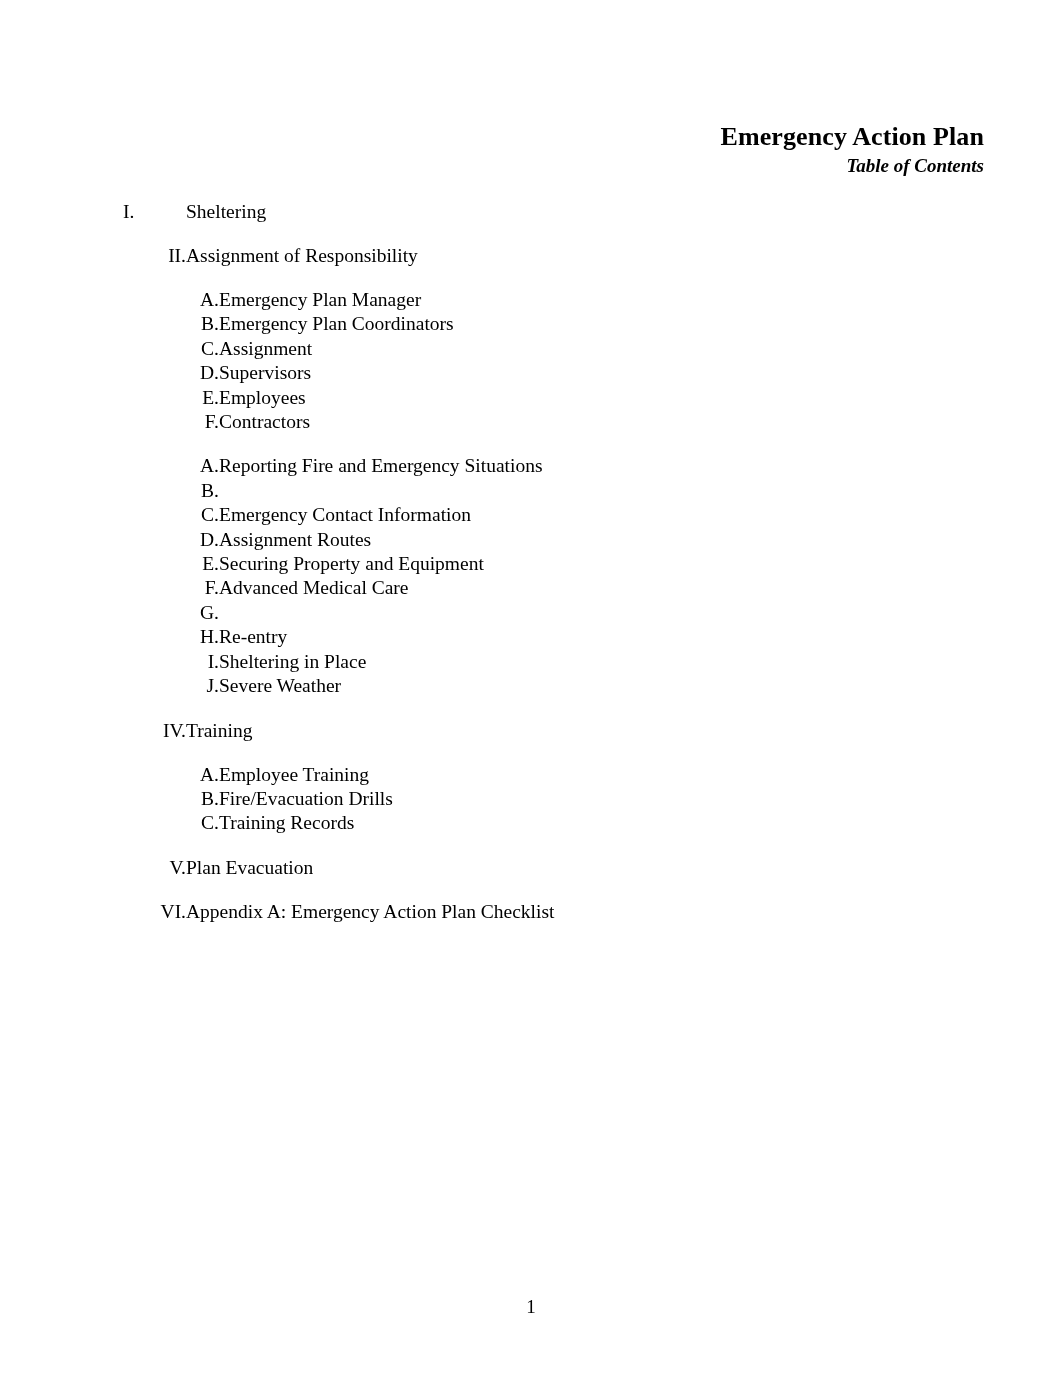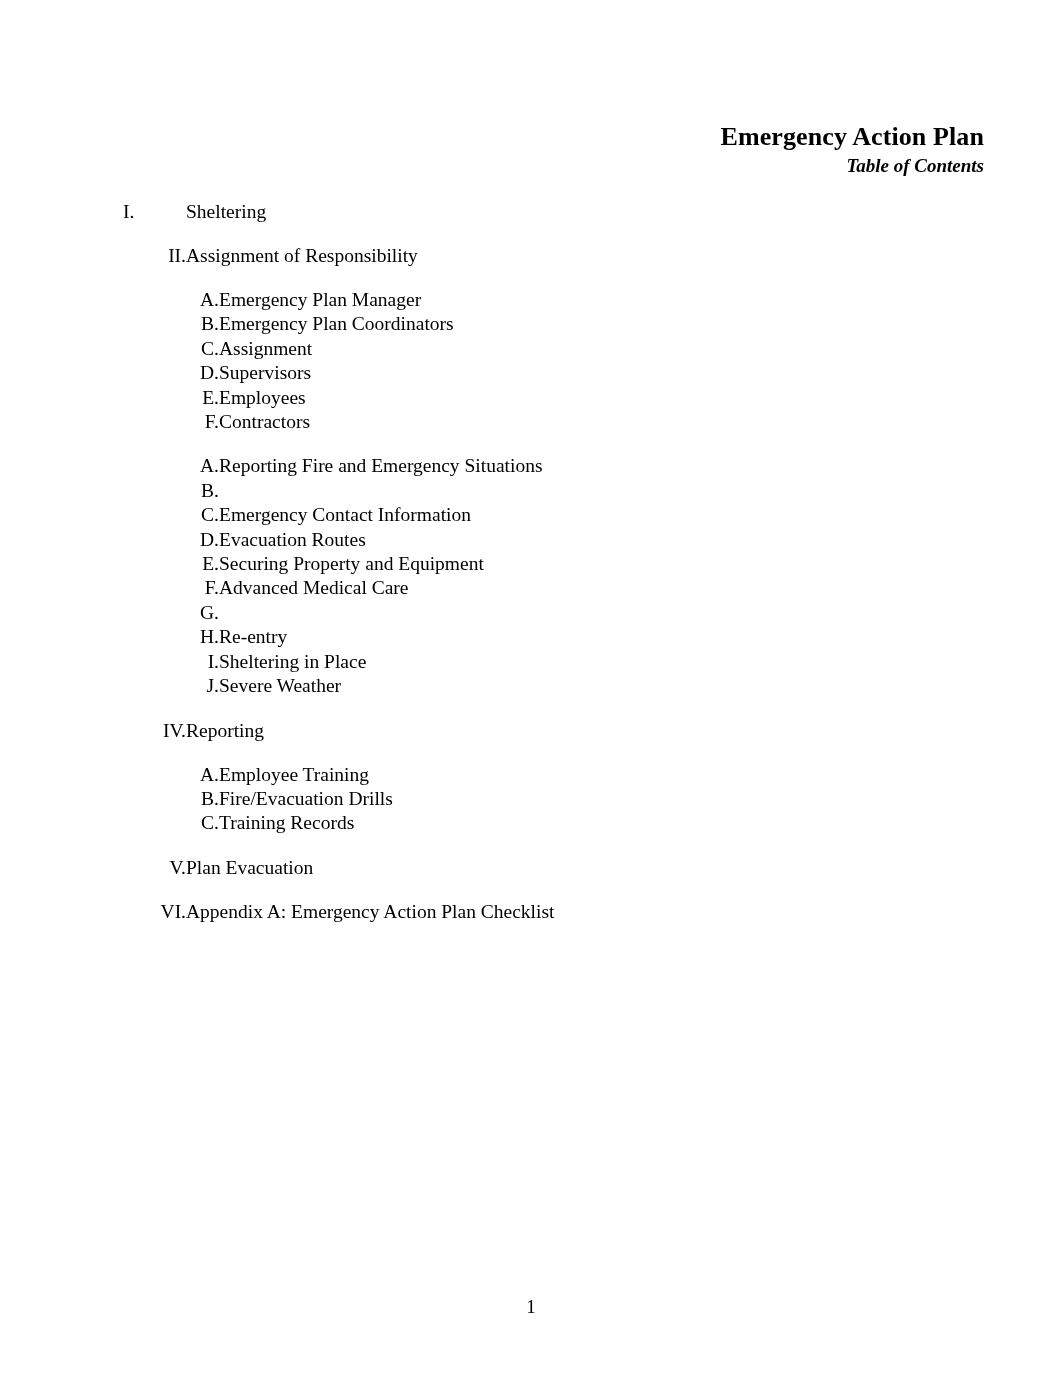--- a/index.html
+++ b/index.html
@@ -177,21 +177,21 @@
           </li>
           <li class="subitem">
             <span class="subitem-letter">B.</span>
           </li>
           <li class="subitem">
             <span class="subitem-letter">C.</span>
             <span class="subitem-text">Emergency Contact Information</span>
           </li>
           <li class="subitem">
             <span class="subitem-letter">D.</span>
-            <span class="subitem-text">Evacuation Routes</span>
+            <span class="subitem-text">Assignment Routes</span>
           </li>
           <li class="subitem">
             <span class="subitem-letter">E.</span>
             <span class="subitem-text">Securing Property and Equipment</span>
           </li>
           <li class="subitem">
             <span class="subitem-letter">F.</span>
             <span class="subitem-text">Advanced Medical Care</span>
           </li>
           <li class="subitem">
@@ -207,21 +207,21 @@
           </li>
           <li class="subitem">
             <span class="subitem-letter">J.</span>
             <span class="subitem-text">Severe Weather</span>
           </li>
         </ul>
       </div>
       <div class="section">
         <div class="section-line">
           <span class="section-numeral">IV.</span>
-          <span class="section-title">Reporting</span>
+          <span class="section-title">Training</span>
         </div>
         <ul class="sublist">
           <li class="subitem">
             <span class="subitem-letter">A.</span>
             <span class="subitem-text">Employee Training</span>
           </li>
           <li class="subitem">
             <span class="subitem-letter">B.</span>
             <span class="subitem-text">Fire/Evacuation Drills</span>
           </li>

